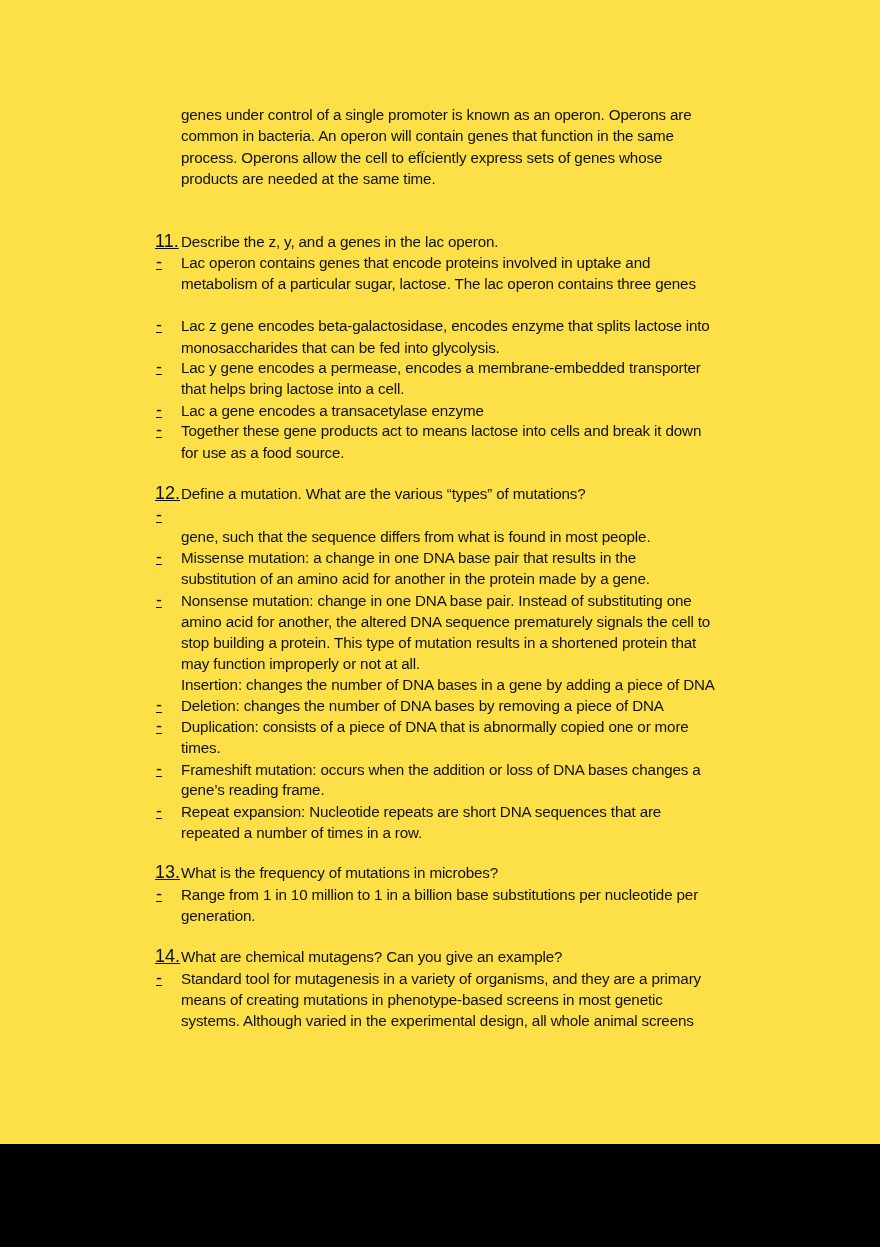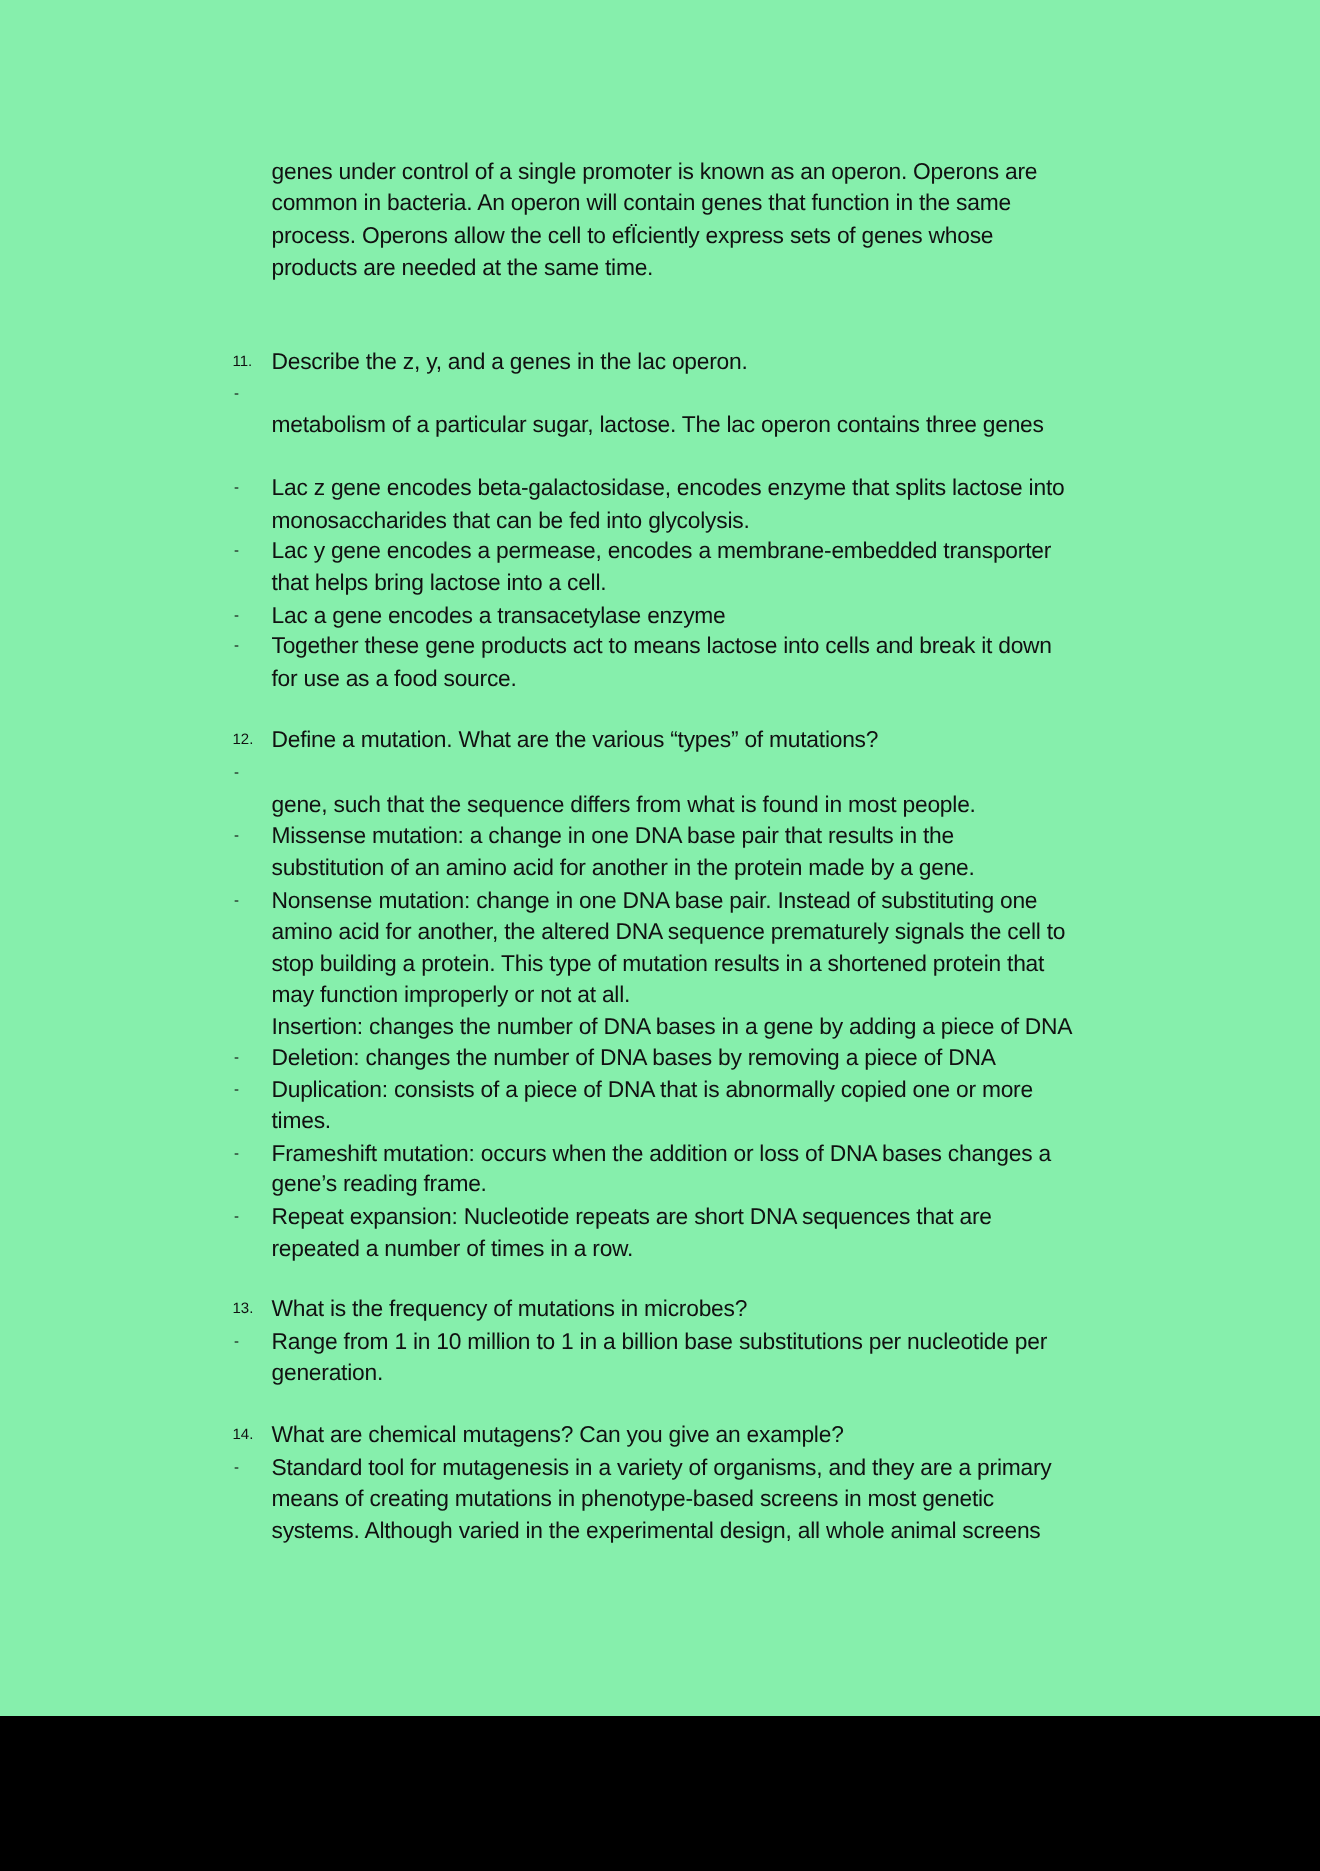--- a/index.html
+++ b/index.html
@@ -1,42 +1,43 @@
 <!DOCTYPE html>
 <html><head>
   <meta charset="utf-8">
   <style>
     html, body { margin: 0; padding: 0; }
     body {
       width: 880px; height: 1247px; background: #ffffff; position: relative; overflow: hidden;
       font-family: "Liberation Sans", "DejaVu Sans", sans-serif; color: #111;
     }
-    .page { position: absolute; left: 0; top: 0; width: 880px; height: 1176px; background: #86efac; }
+    .page { position: absolute; left: 0; top: 0; width: 880px; height: 1176px; background: #fde047; }
     .bottom-bar { position: absolute; left: 0; top: 1144px; width: 880px; height: 103px; background: #000; }
     .line {
       position: absolute; left: 181px; font-size: 15.2px; line-height: 21px; white-space: nowrap;
       letter-spacing: -0.15px;
     }
-    .marker { position: absolute; left: 155px; font-size: 10px; line-height: 21px; }
+    .marker { position: absolute; left: 155px; font-size: 18px; line-height: 21px; text-decoration: underline; }
     .dash { left: 156px; }
   </style>
 </head>
 <body>
 
 <div class="page">
 
   <div class="line" style="top:104px">genes under control of a single promoter is known as an operon. Operons are</div>
   <div class="line" style="top:125px">common in bacteria. An operon will contain genes that function in the same</div>
   <div class="line" style="top:147px">process. Operons allow the cell to efÏciently express sets of genes whose</div>
   <div class="line" style="top:168px">products are needed at the same time.</div>
 
   <div class="marker" style="top:231px">11.</div>
   <div class="line" style="top:231px">Describe the z, y, and a genes in the lac operon.</div>
 
   <div class="marker dash" style="top:252px">-</div>
+  <div class="line" style="top:252px">Lac operon contains genes that encode proteins involved in uptake and</div>
   <div class="line" style="top:273px">metabolism of a particular sugar, lactose. The lac operon contains three genes</div>
 
   <div class="marker dash" style="top:315px">-</div>
   <div class="line" style="top:315px">Lac z gene encodes beta-galactosidase, encodes enzyme that splits lactose into</div>
   <div class="line" style="top:337px">monosaccharides that can be fed into glycolysis.</div>
 
   <div class="marker dash" style="top:357px">-</div>
   <div class="line" style="top:357px">Lac y gene encodes a permease, encodes a membrane-embedded transporter</div>
   <div class="line" style="top:378px">that helps bring lactose into a cell.</div>
 

